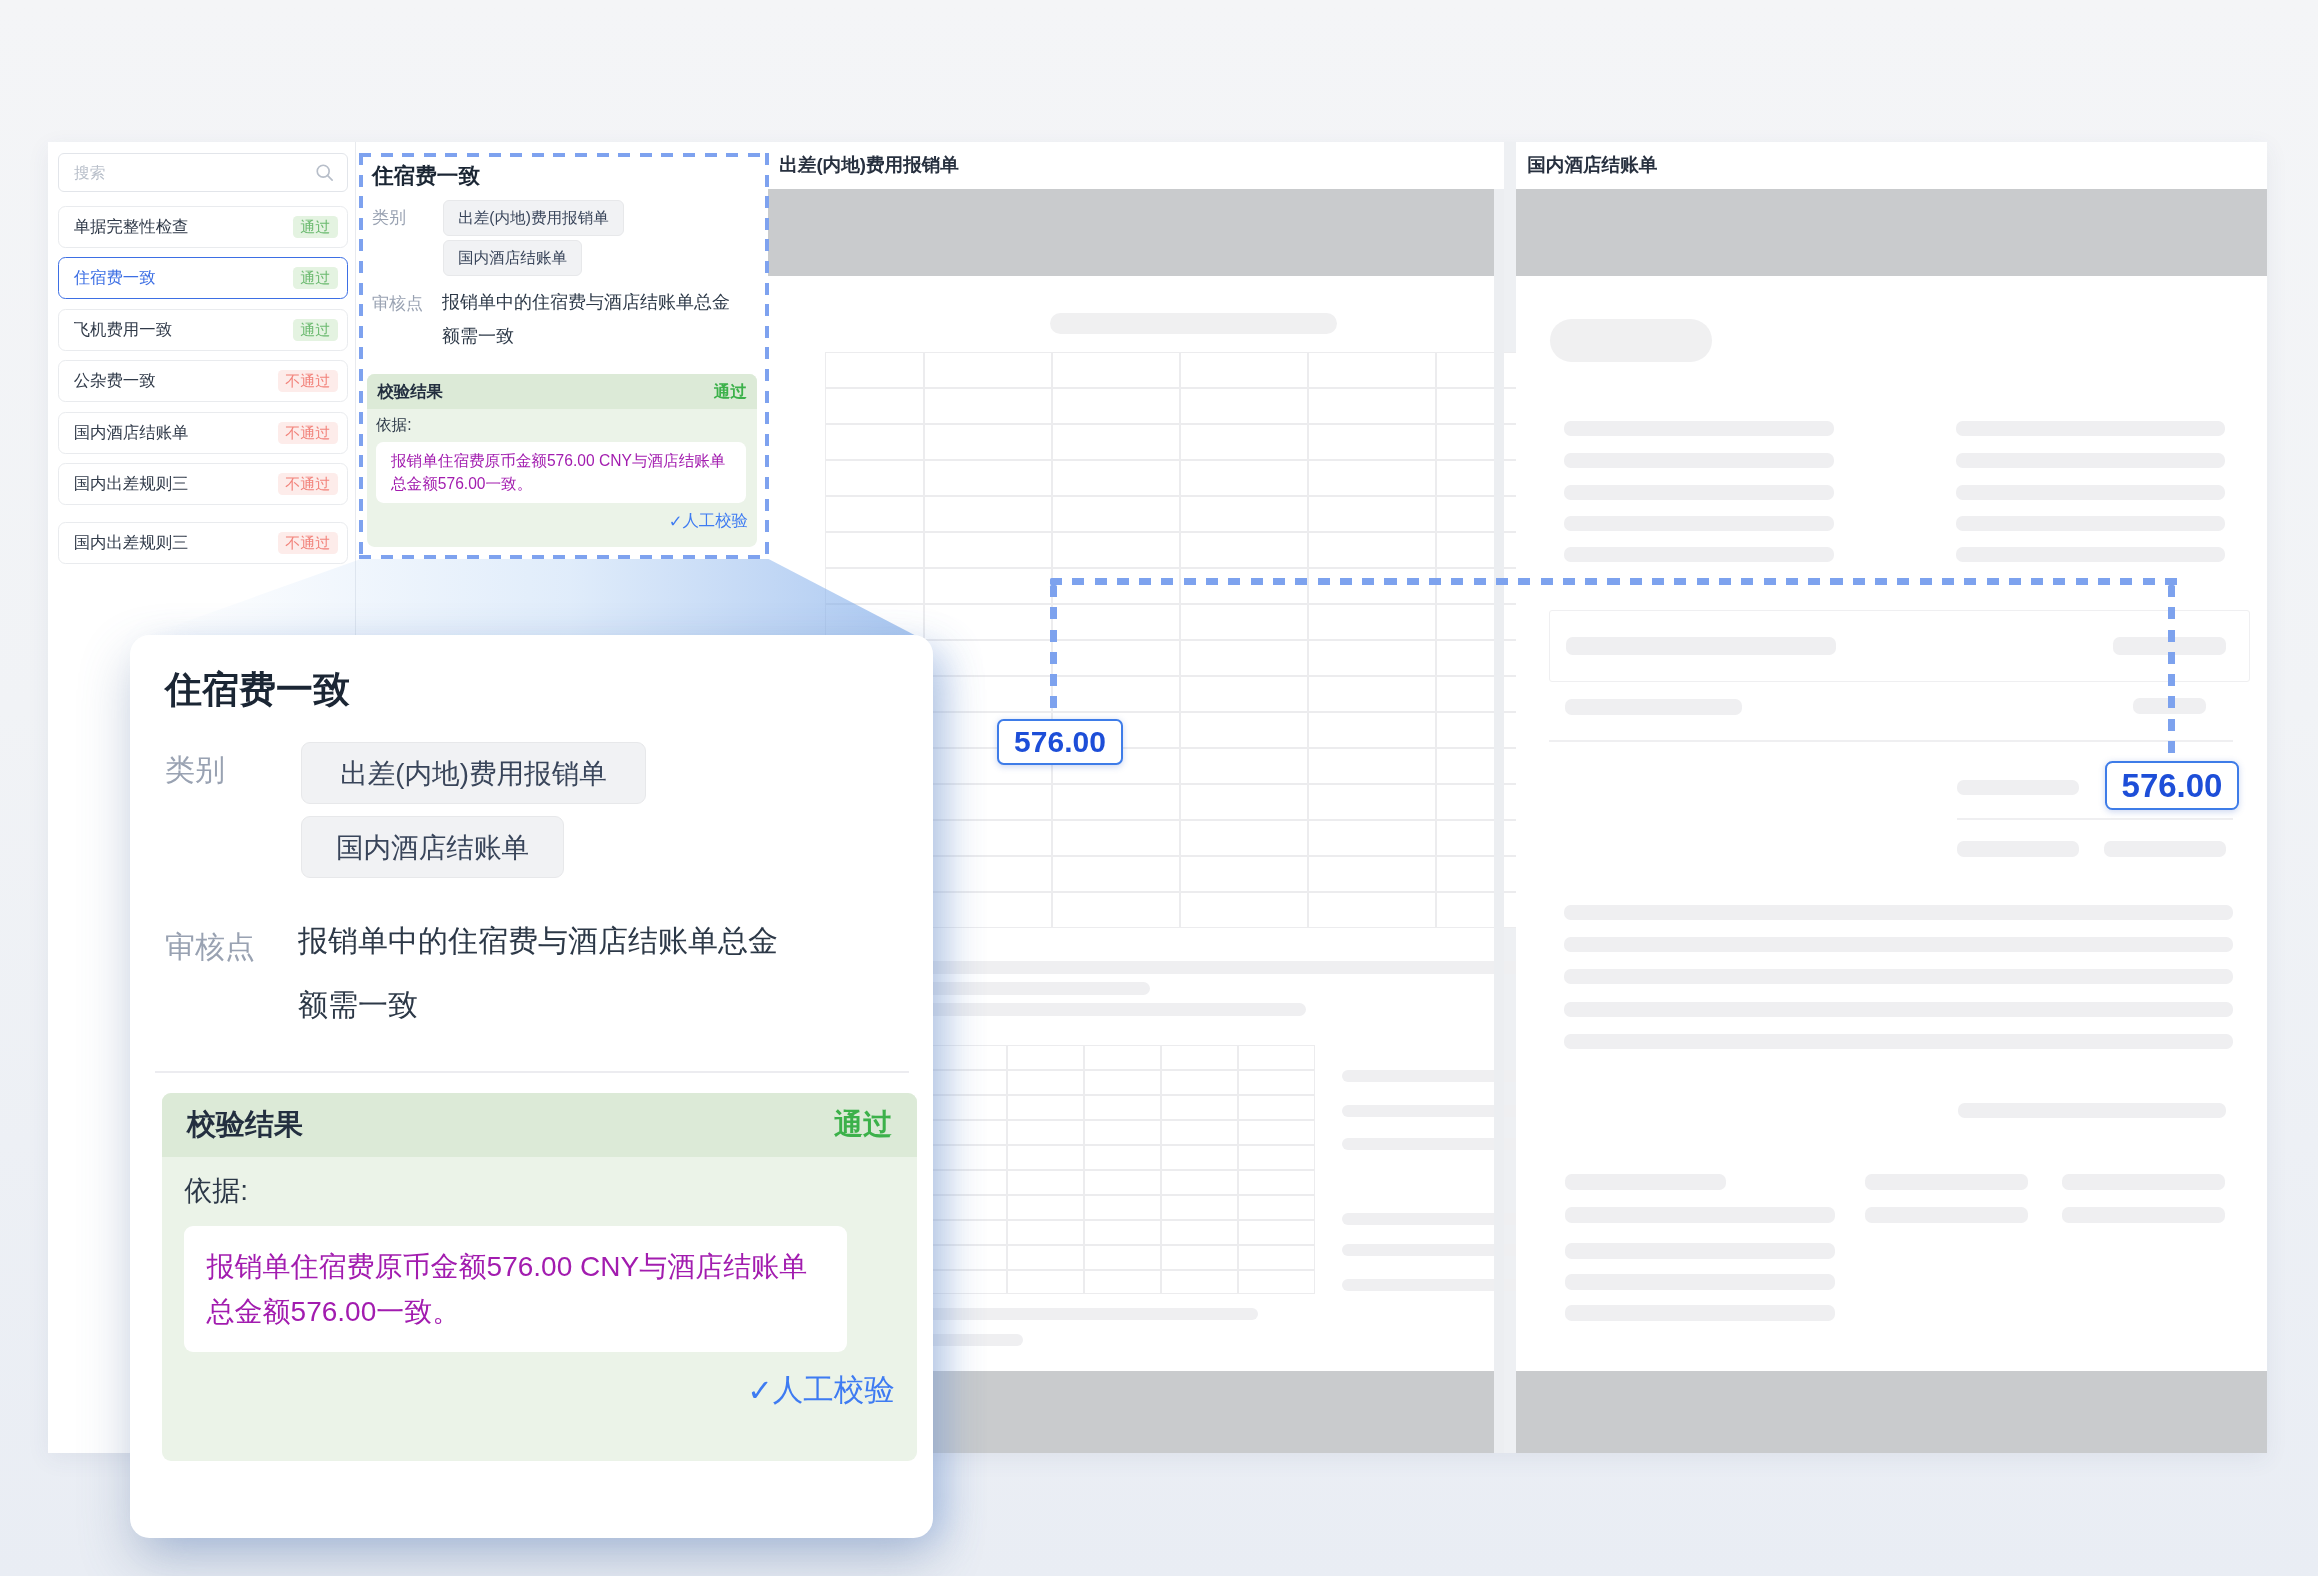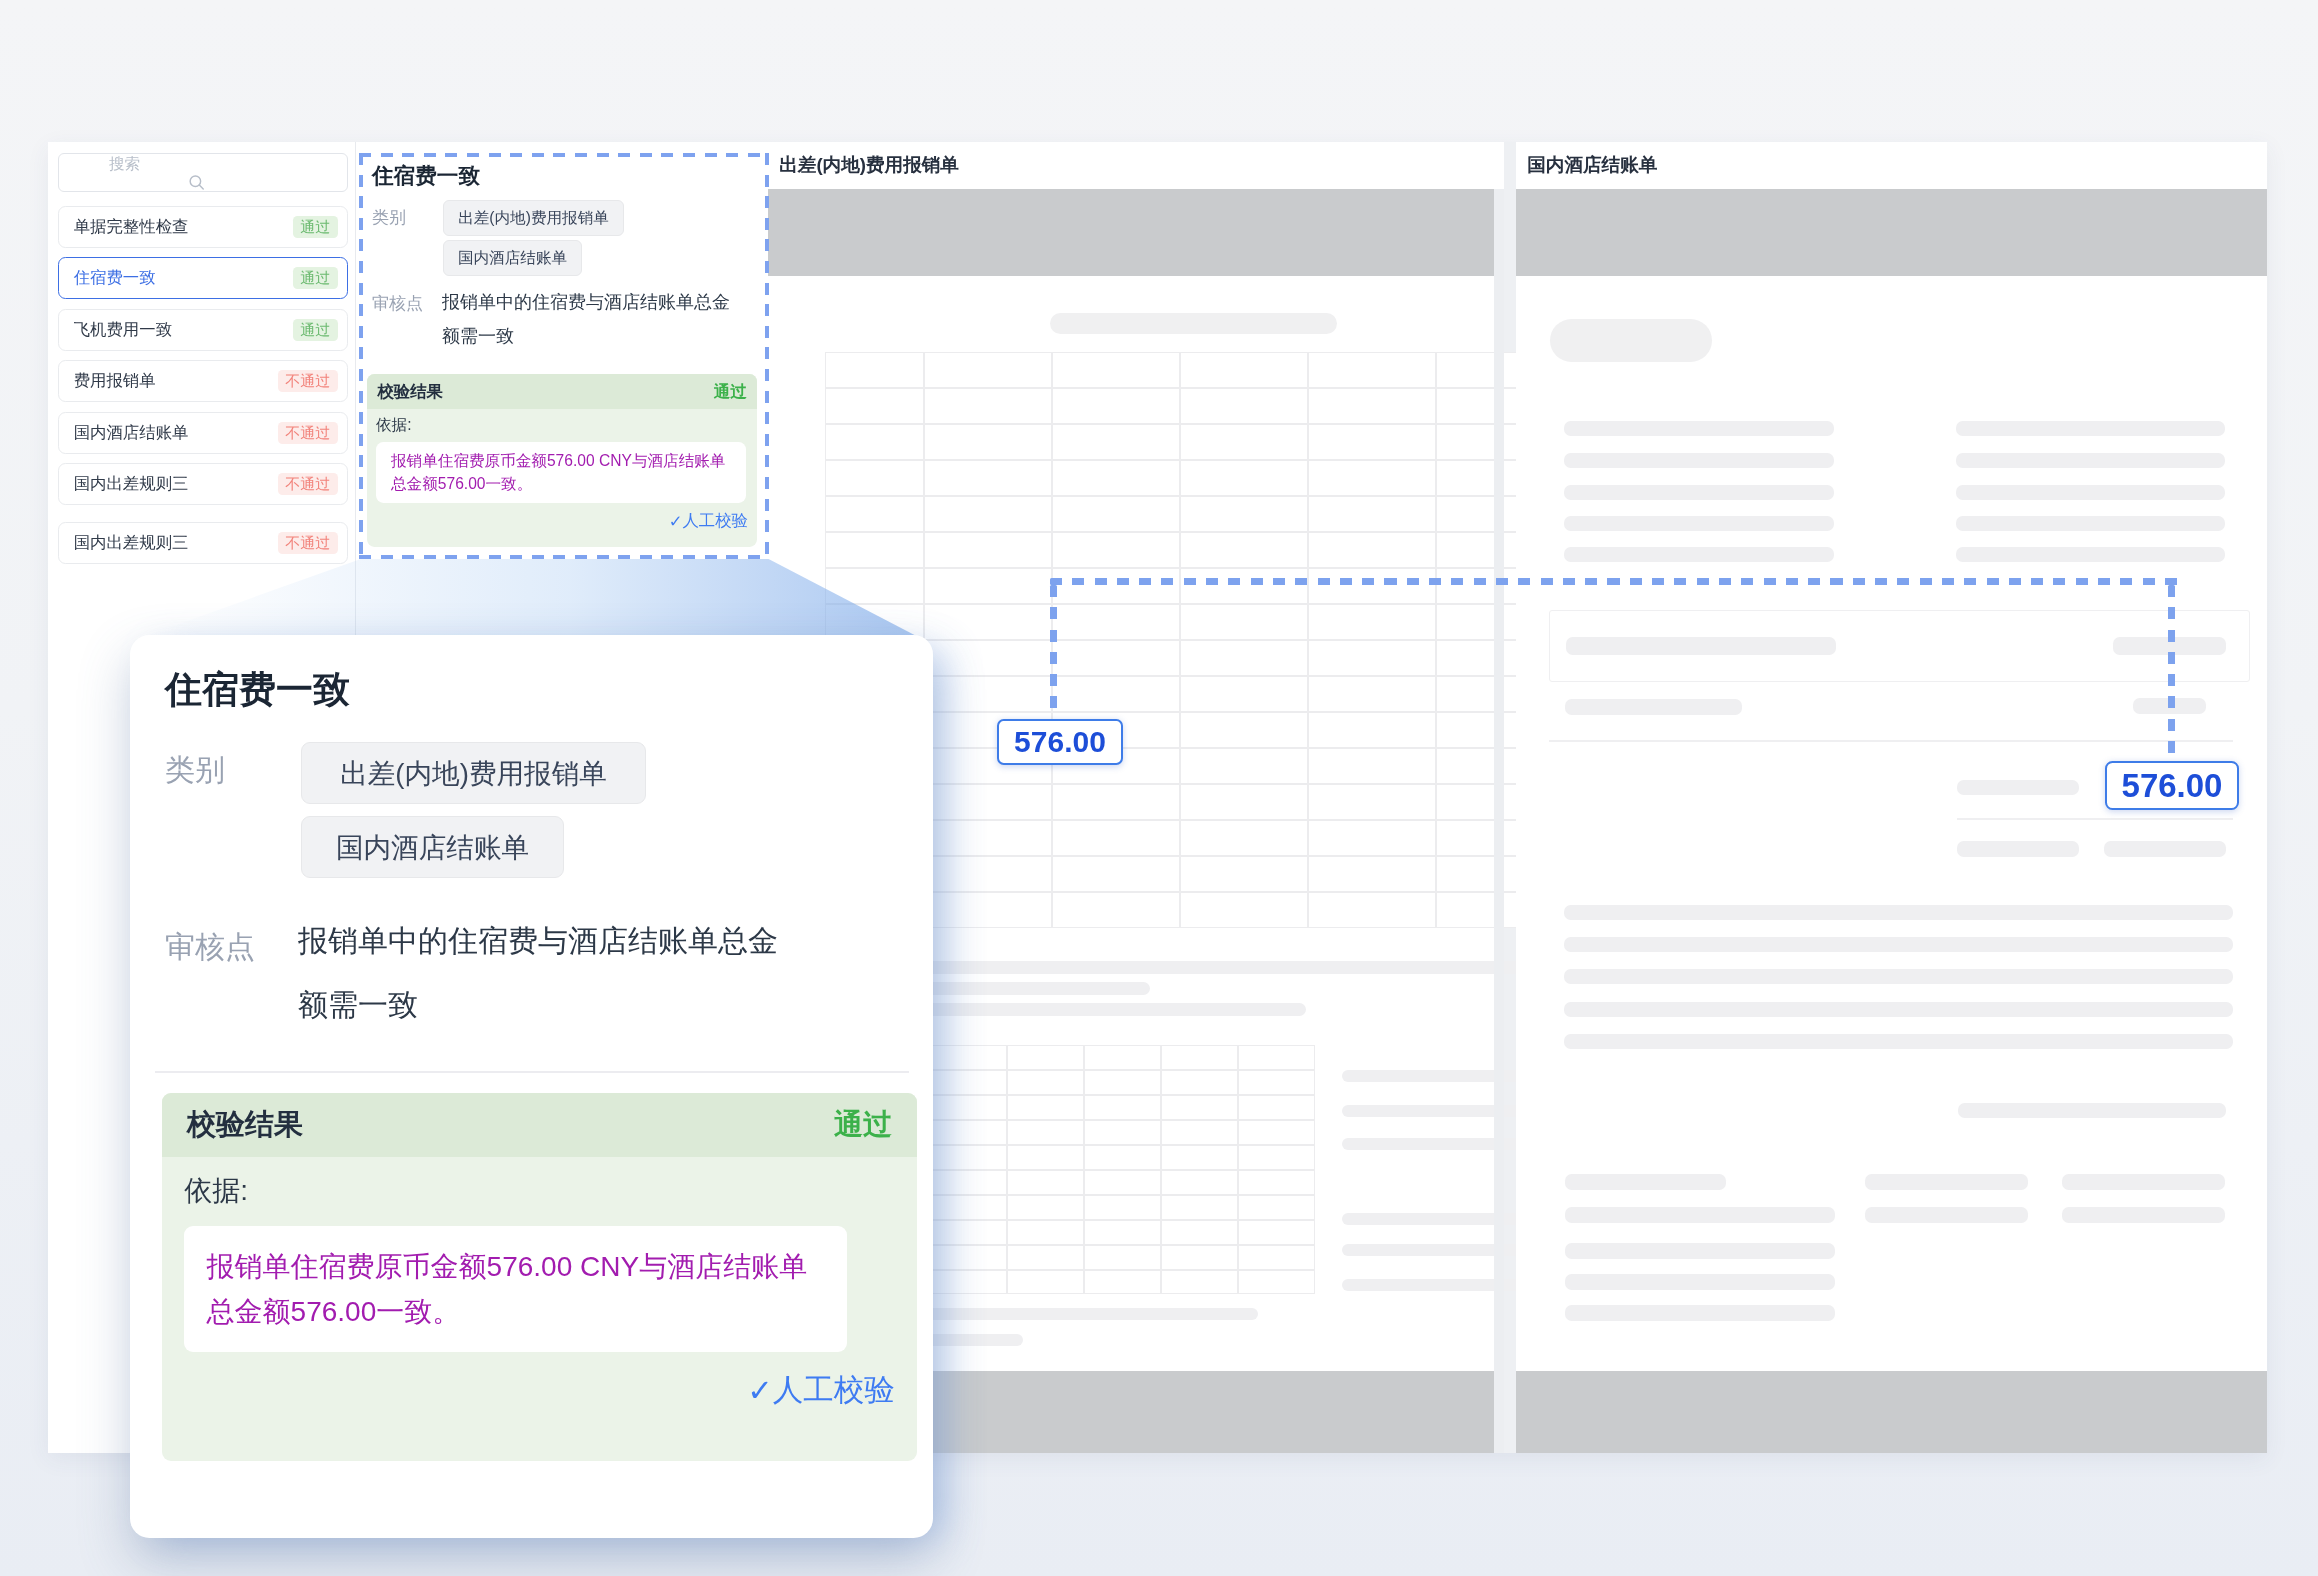--- a/index.html
+++ b/index.html
@@ -7,21 +7,21 @@
   .page{position:relative;width:2319px;height:1577px;overflow:hidden;
         background:linear-gradient(180deg,#f4f5f7 0%,#f1f3f6 45%,#e9edf4 100%);}
   .window{position:absolute;left:48px;top:142px;width:2219px;height:1311px;
           background:#eef0f3;box-shadow:0 6px 22.3px rgba(50,70,110,.07);}
   .panel{position:absolute;top:0;height:1311px;background:#fff;}
   .sidebar{left:0;width:308px;border-right:0.7px solid #e8eaee;box-sizing:border-box;}
   .detailcol{left:308px;width:413px;}
   .docmid{left:720px;width:736px;}
   .docright{left:1468px;width:751px;}
   .search{position:absolute;left:9.7px;top:11.2px;width:290px;height:39px;box-sizing:border-box;
-          border:1.5px solid #e2e5ea;border-radius:6px;background:#fff;display:flex;align-items:center;flex-direction:column;}
+          border:1.5px solid #e2e5ea;border-radius:6px;background:#fff;display:flex;align-items:center;}
   .search input{border:0;outline:none;flex:1;margin-left:13.4px;font-size:15.6px;color:#333;background:transparent;
           font-family:inherit;}
   .search input::placeholder{color:#b7bec9;}
   .search svg{margin-right:12px;}
   .item{position:absolute;left:9.7px;width:290px;height:42px;box-sizing:border-box;border:1.5px solid #e9ebee;
         border-radius:7.4px;background:#fff;display:flex;align-items:center;justify-content:space-between;
         padding:0 9px 0 15px;cursor:pointer;}
   .item .lbl{font-size:16.4px;color:#303a49;}
   .item.sel{border-color:#3d6fe4;}
   .item.sel .lbl{color:#3d6fe4;}
@@ -93,21 +93,21 @@
       </div>
       <div class="item sel" style="top:115px">
         <span class="lbl">住宿费一致</span>
         <span class="badge pass">通过</span>
       </div>
       <div class="item" style="top:167px">
         <span class="lbl">飞机费用一致</span>
         <span class="badge pass">通过</span>
       </div>
       <div class="item" style="top:218px">
-        <span class="lbl">费用报销单</span>
+        <span class="lbl">公杂费一致</span>
         <span class="badge fail">不通过</span>
       </div>
       <div class="item" style="top:270px">
         <span class="lbl">国内酒店结账单</span>
         <span class="badge fail">不通过</span>
       </div>
       <div class="item" style="top:321px">
         <span class="lbl">国内出差规则三</span>
         <span class="badge fail">不通过</span>
       </div>

